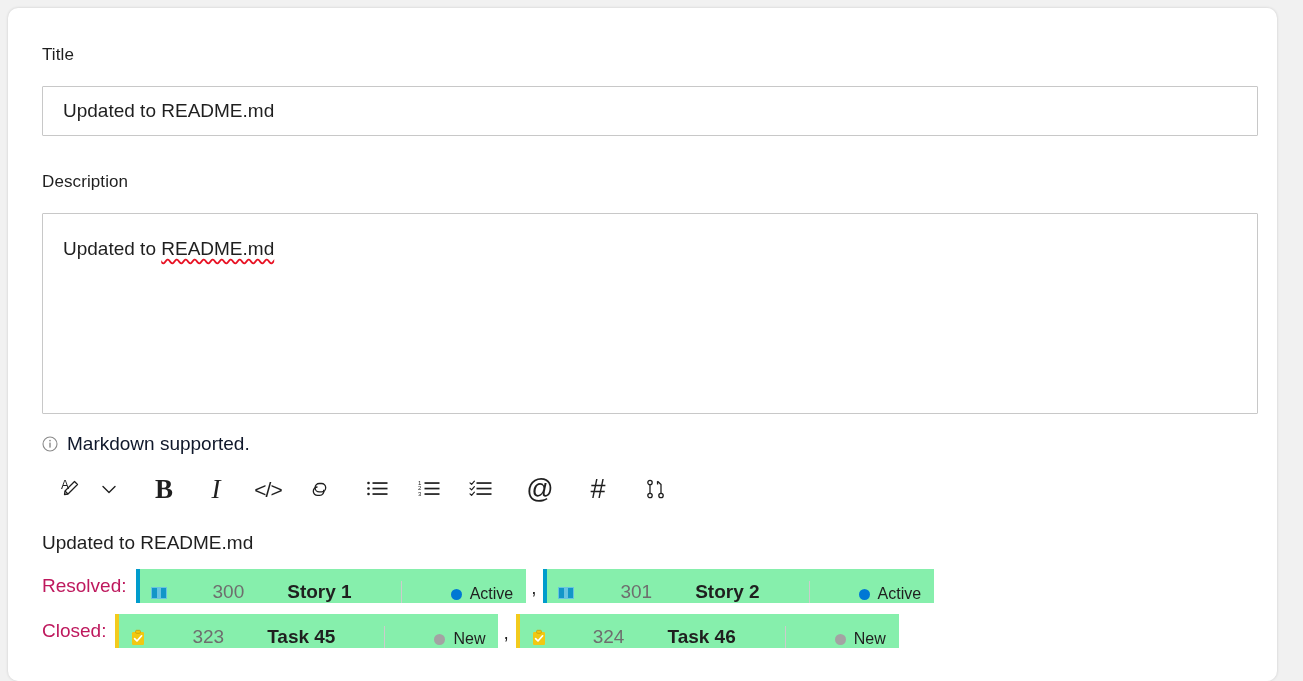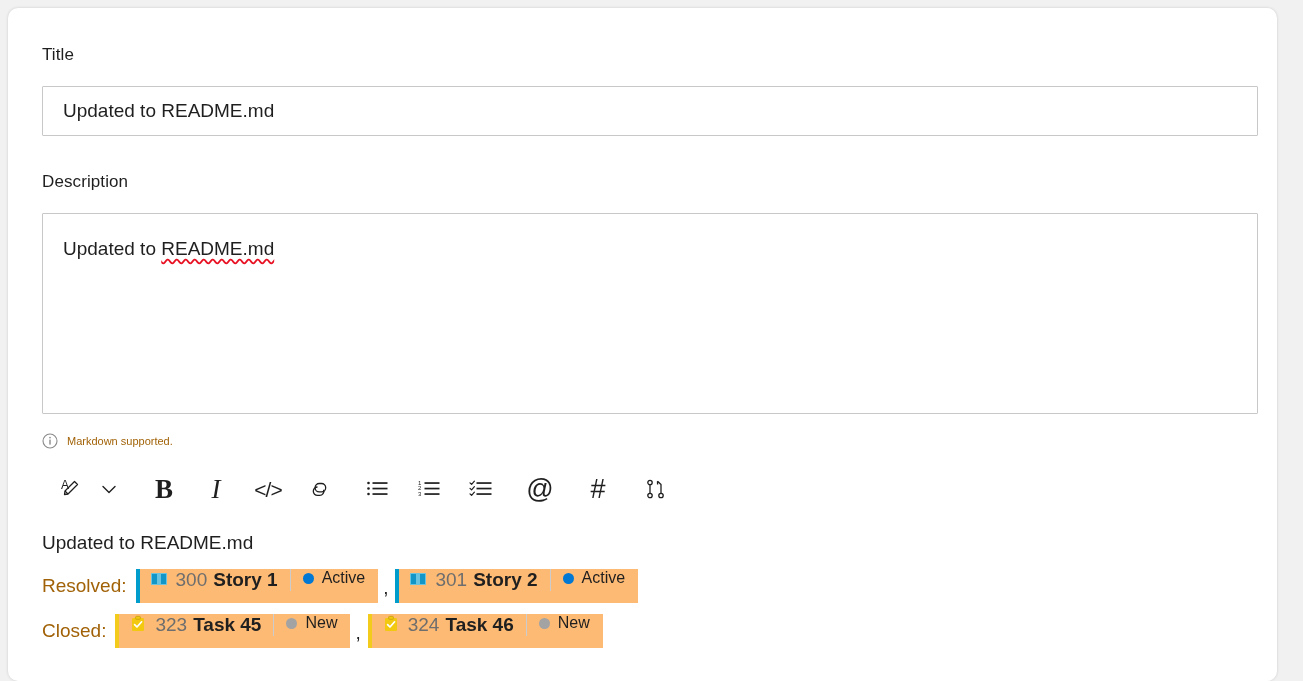--- a/index.html
+++ b/index.html
@@ -75,22 +75,22 @@
 
   #markdown-note {
     position: absolute;
     left: 34px;
     top: 425px;
     display: flex;
     align-items: center;
     gap: 9px;
   }
   #markdown-note .note-text {
-    font-size: 11px;
-    color: #a16207;
+    font-size: 19px;
+    color: #0f172a;
   }
   .info-icon { display: block; }
 
   #toolbar {
     position: absolute;
     left: 44px;
     top: 458px;
     display: flex;
     align-items: center;
     height: 46px;
@@ -148,42 +148,43 @@
     line-height: 30px;
   }
   .preview-row {
     display: flex;
     align-items: center;
     margin-top: 11px;
     flex-wrap: nowrap;
   }
   .row-label {
     font-size: 19px;
-    color: #a16207;
+    color: #be185d;
     margin-right: 9px;
     white-space: nowrap;
   }
   .comma {
     font-size: 19px;
     color: #1f1f1f;
     margin: 0 7px 0 5px;
     align-self: flex-end;
     padding-bottom: 4px;
   }
   .wi-chip {
     display: inline-flex;
-    align-items: flex-start;
-    background: #fdba74;
+    align-items: flex-end;
+    background: #86efac;
     height: 34px;
     padding: 0 13px 0 0;
     border-left-width: 4px;
     border-left-style: solid;
     box-sizing: border-box;
     white-space: nowrap;
     cursor: pointer;
+    gap: 37px;
   }
   .wi-icon {
     margin: 0 7px 0 9px;
     display: flex;
     align-items: center;
   }
   .wi-id {
     font-size: 19px;
     color: #6e6e6e;
     margin-right: 6px;

